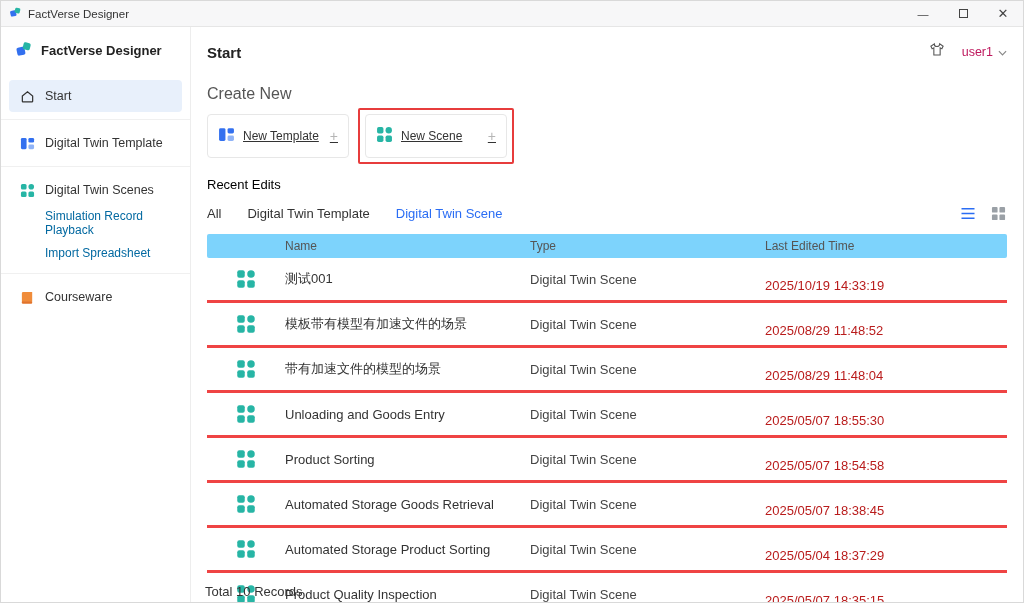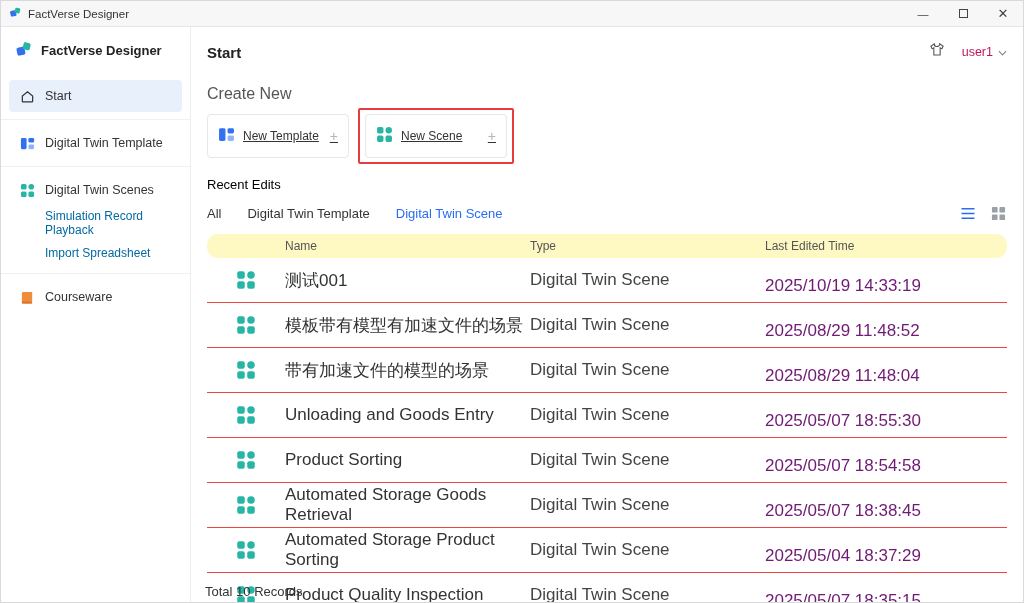--- a/index.html
+++ b/index.html
@@ -55,27 +55,27 @@
 
   .tabs-row { margin-top:10px; display:flex; align-items:center; justify-content:space-between; height:22px; }
   .tabs { display:flex; gap:26px; font-size:13px;justify-content:flex-end; }
   .tab { color:#333; cursor:default; }
   .tab.active { color:#2a6df4; }
   .view-toggles { display:flex; gap:12px; align-items:center; }
   .view-btn { width:18px; height:18px; display:flex; align-items:center; justify-content:center; cursor:default; }
 
   .table { margin-top:10px; }
   .t-head { display:grid; grid-template-columns:78px 245px 235px 1fr; height:24px;
-    align-items:center; background:#fef9c3; border-radius:11px; font-size:12px; color:#555; }
+    align-items:center; background:#7dd3fc; border-radius:2px; font-size:12px; color:#555; }
   .t-row { display:grid; grid-template-columns:78px 245px 235px 1fr; height:45px;
-    align-items:center; border-bottom:1px solid #ef4444; font-size:17px; }
+    align-items:center; border-bottom:3px solid #ef4444; font-size:13px; }
   .t-row .row-ico { display:flex; justify-content:center; }
   .cell-name { color:#333; }
   .cell-type { color:#444; }
-  .cell-time { color:#701a75;margin-top:12px; }
+  .cell-time { color:#b91c1c;margin-top:12px; }
 
   .total-records { position:absolute; left:14px; bottom:3px; font-size:13px; color:#333; background:transparent; }
 </style>
 </head>
 <body>
 
 <div class="window">
 
   <div class="titlebar">
     <div class="titlebar-left">

